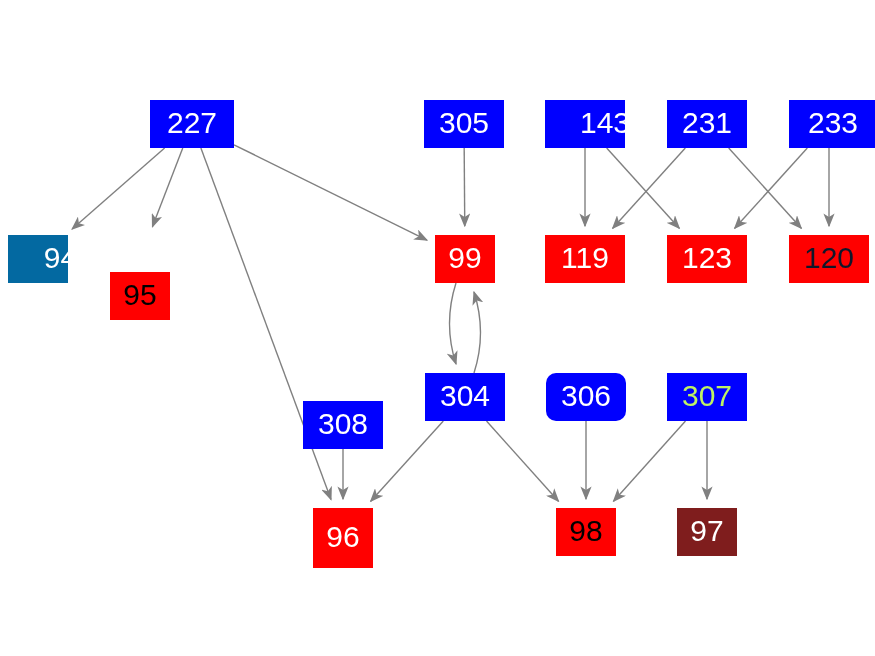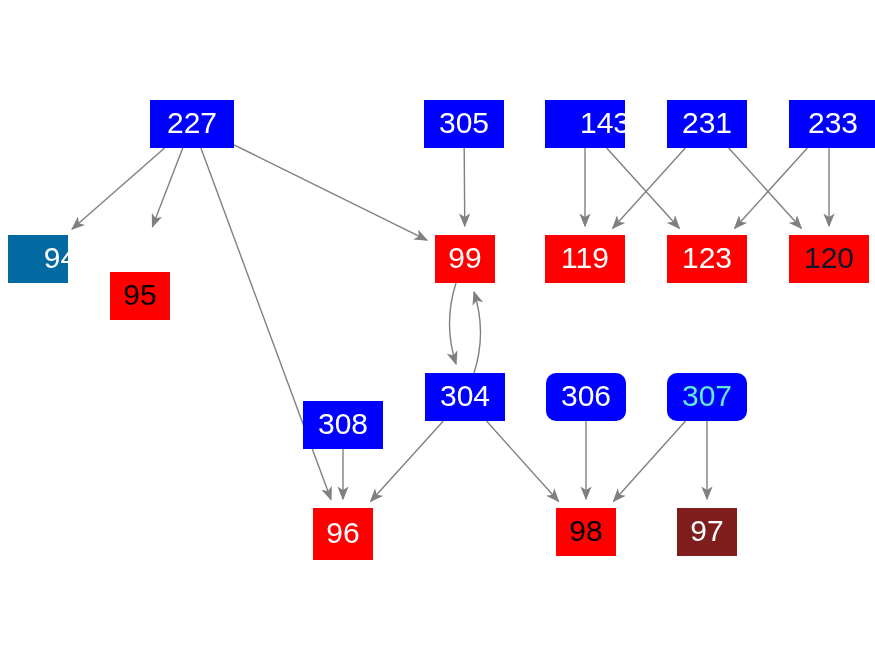--- a/index.html
+++ b/index.html
@@ -116,24 +116,24 @@
       </div>
       <div class="graph-node" style="left: 303px; top: 373px; width: 80px; height: 48px; background: rgb(0, 0, 255); color: rgb(255, 255, 255); font-size: 30px; margin-top: 28px;">
         <span class="node-label">308</span>
       </div>
       <div class="graph-node" style="left: 425px; top: 373px; width: 80px; height: 48px; background: rgb(0, 0, 255); color: rgb(255, 255, 255); font-size: 30px;">
         <span class="node-label">304</span>
       </div>
       <div class="graph-node" style="left: 546px; top: 373px; width: 80px; height: 48px; background: rgb(0, 0, 255); color: rgb(255, 255, 255); font-size: 30px; border-radius: 10px;">
         <span class="node-label">306</span>
       </div>
-      <div class="graph-node" style="left: 667px; top: 373px; width: 80px; height: 48px; background: rgb(0, 0, 255); color: #5eead4; font-size: 30px; border-radius: 10px;">
+      <div class="graph-node" style="left: 667px; top: 373px; width: 80px; height: 48px; background: rgb(0, 0, 255); color: #bef264; font-size: 30px;">
         <span class="node-label">307</span>
       </div>
-      <div class="graph-node" style="left: 313px; top: 508px; width: 60px; height: 52px; background: rgb(255, 0, 0); color: rgb(255, 255, 255); font-size: 30px;">
+      <div class="graph-node" style="left: 313px; top: 508px; width: 60px; height: 60px; background: rgb(255, 0, 0); color: rgb(255, 255, 255); font-size: 30px;">
         <span class="node-label">96</span>
       </div>
       <div class="graph-node" style="left: 556px; top: 508px; width: 60px; height: 48px; background: rgb(255, 0, 0); color: #000000; font-size: 30px;">
         <span class="node-label">98</span>
       </div>
       <div class="graph-node" style="left: 677px; top: 508px; width: 60px; height: 48px; background: #7f1d1d; color: rgb(255, 255, 255); font-size: 30px;">
         <span class="node-label">97</span>
       </div>
     </div>
 

